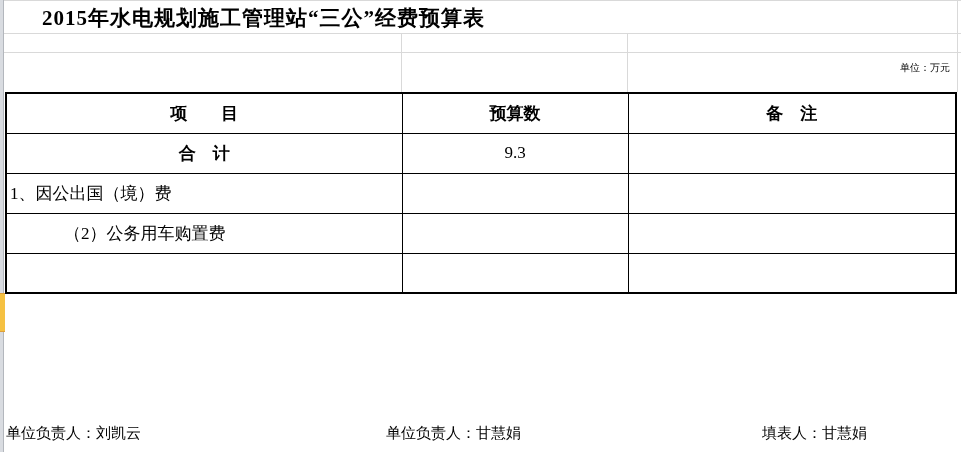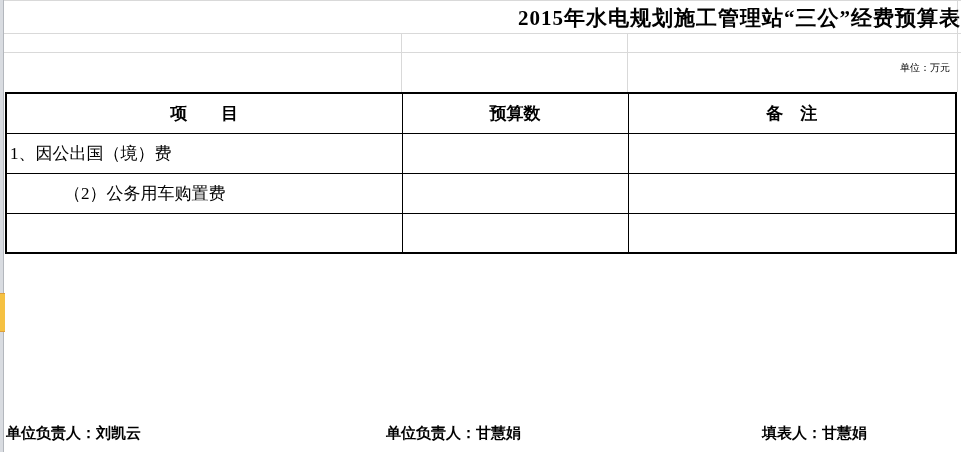--- a/index.html
+++ b/index.html
@@ -40,25 +40,26 @@
   .gh-2 { top: 52px; }
   .gridline-v { position: absolute; top: 33px; height: 59px; width: 1px; background: #d9d9d9; }
   .gv-1 { left: 401px; }
   .gv-2 { left: 627px; }
   .gv-3 { left: 957px; top: 0; height: 92px; }
 
   .sheet-title {
     position: absolute;
     left: 0; top: 4px;
     width: 961px;
-    text-align: right;
+    text-align: left;
     font-size: 21px;
     font-weight: bold;
     letter-spacing: 1px;
     white-space: nowrap;
+    padding-left: 42px;
   }
   .unit-label {
     position: absolute;
     right: 11px; top: 61px;
     font-size: 10px;
     white-space: nowrap;
   }
 
   table.budget {
     position: absolute;
@@ -81,21 +82,21 @@
   td.col-item  { text-align: left; }
   td.col-budget{ text-align: center; }
   td.col-note  { text-align: left; }
   tr.total-row td.col-item { text-align: center; font-weight: bold; }
   tr.sub-row-2 td.col-item { padding-left: 57px; margin-left: 31px; }
 
   .signatures {
     position: absolute;
     left: 0; top: 424px;
     width: 961px; height: 24px;
-    font-weight: bold;
+    font-weight: normal;
     font-size: 15px;
   }
   .sig { position: absolute; white-space: nowrap; }
   .sig-unit    { left: 6px; }
   .sig-finance { left: 386px; }
   .sig-filler  { left: 762px; }
 </style>
 </head>
 <body>
 
@@ -119,20 +120,25 @@
       <col style="width:396px">
       <col style="width:226px">
       <col style="width:328px">
     </colgroup>
     <tbody>
       <tr>
         <th>项　　目</th>
         <th>预算数</th>
         <th>备　注</th>
       </tr>
+      <tr class="total-row">
+        <td class="col-item">合　计</td>
+        <td class="col-budget">9.3</td>
+        <td class="col-note"></td>
+      </tr>
       <tr>
         <td class="col-item">1、因公出国（境）费</td>
         <td class="col-budget"></td>
         <td class="col-note"></td>
       </tr>
       <tr class="sub-row-2">
         <td class="col-item">（2）公务用车购置费</td>
         <td class="col-budget"></td>
         <td class="col-note"></td>
       </tr>

